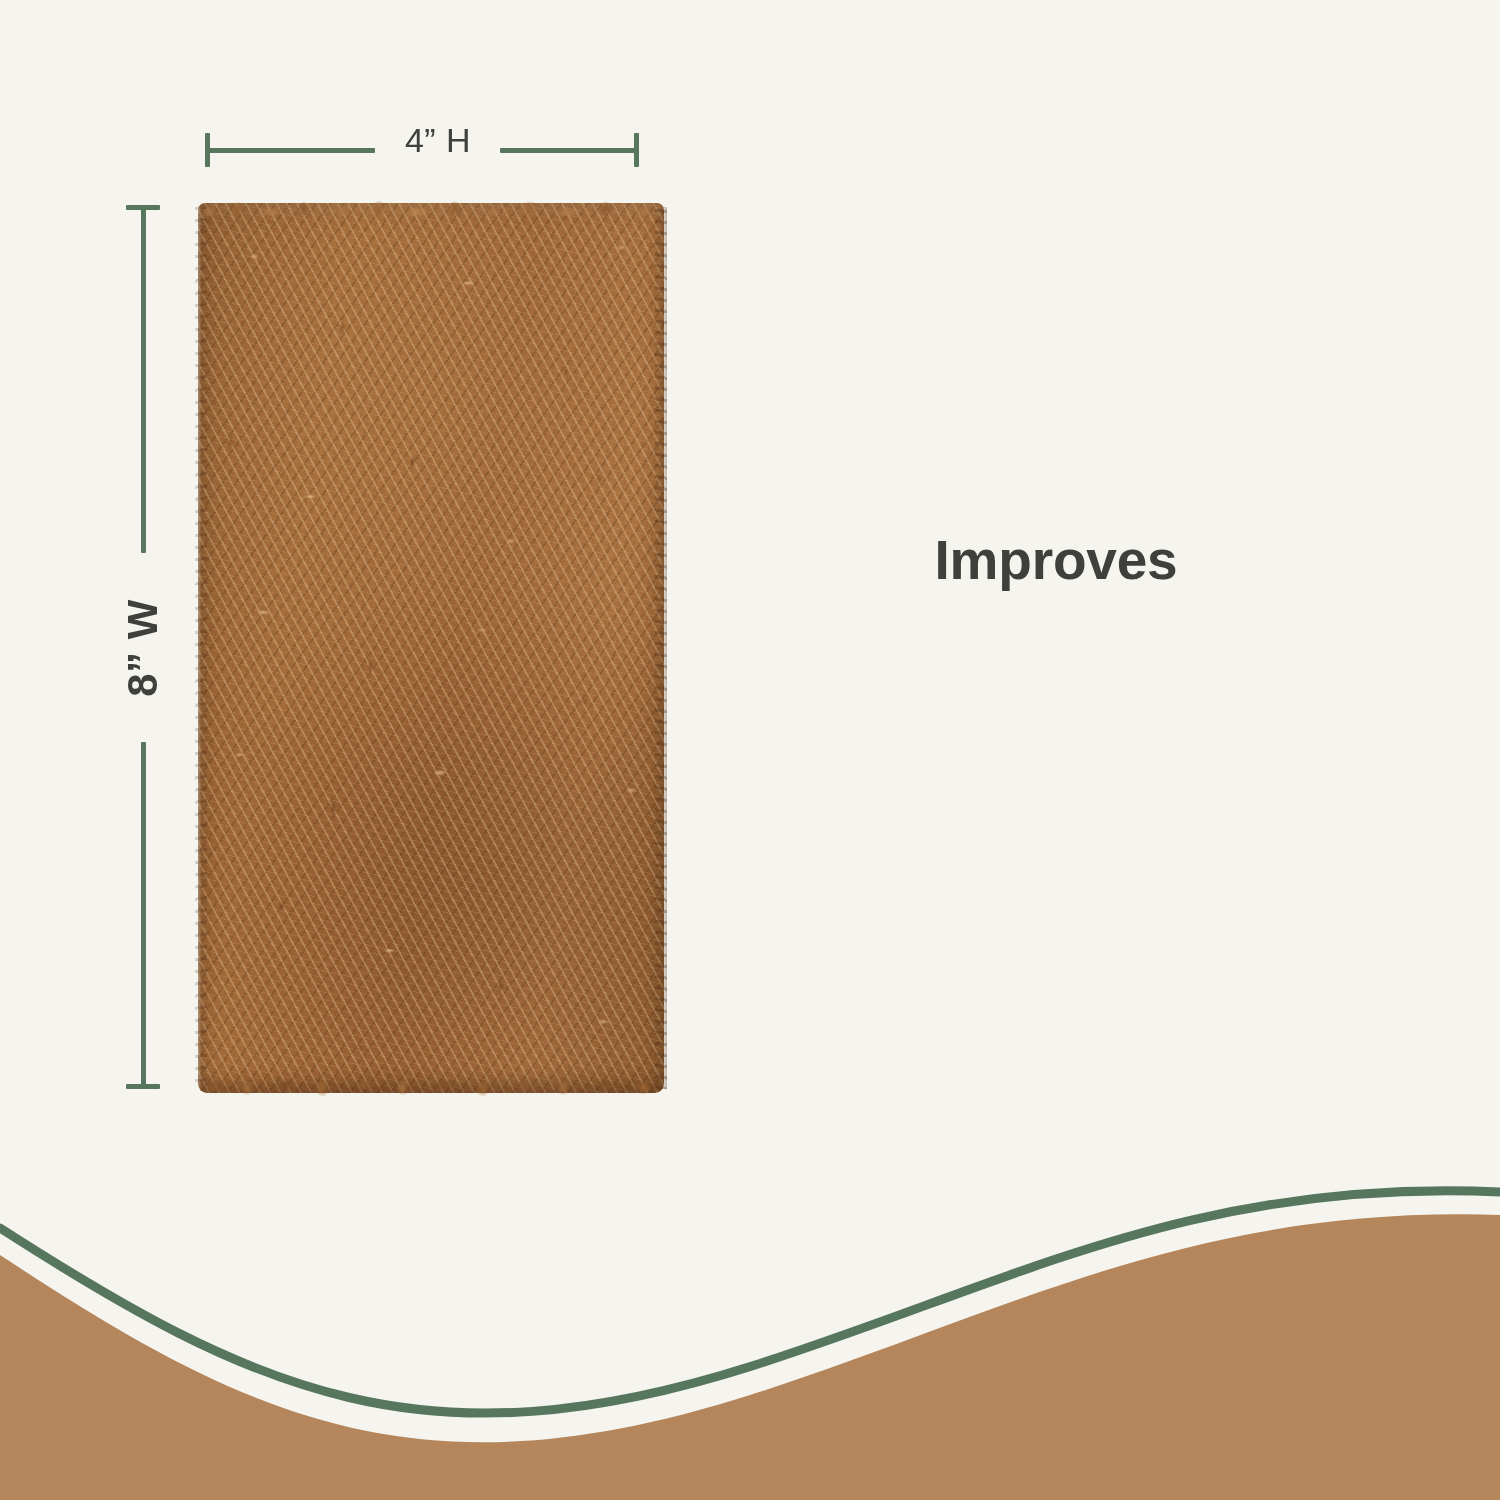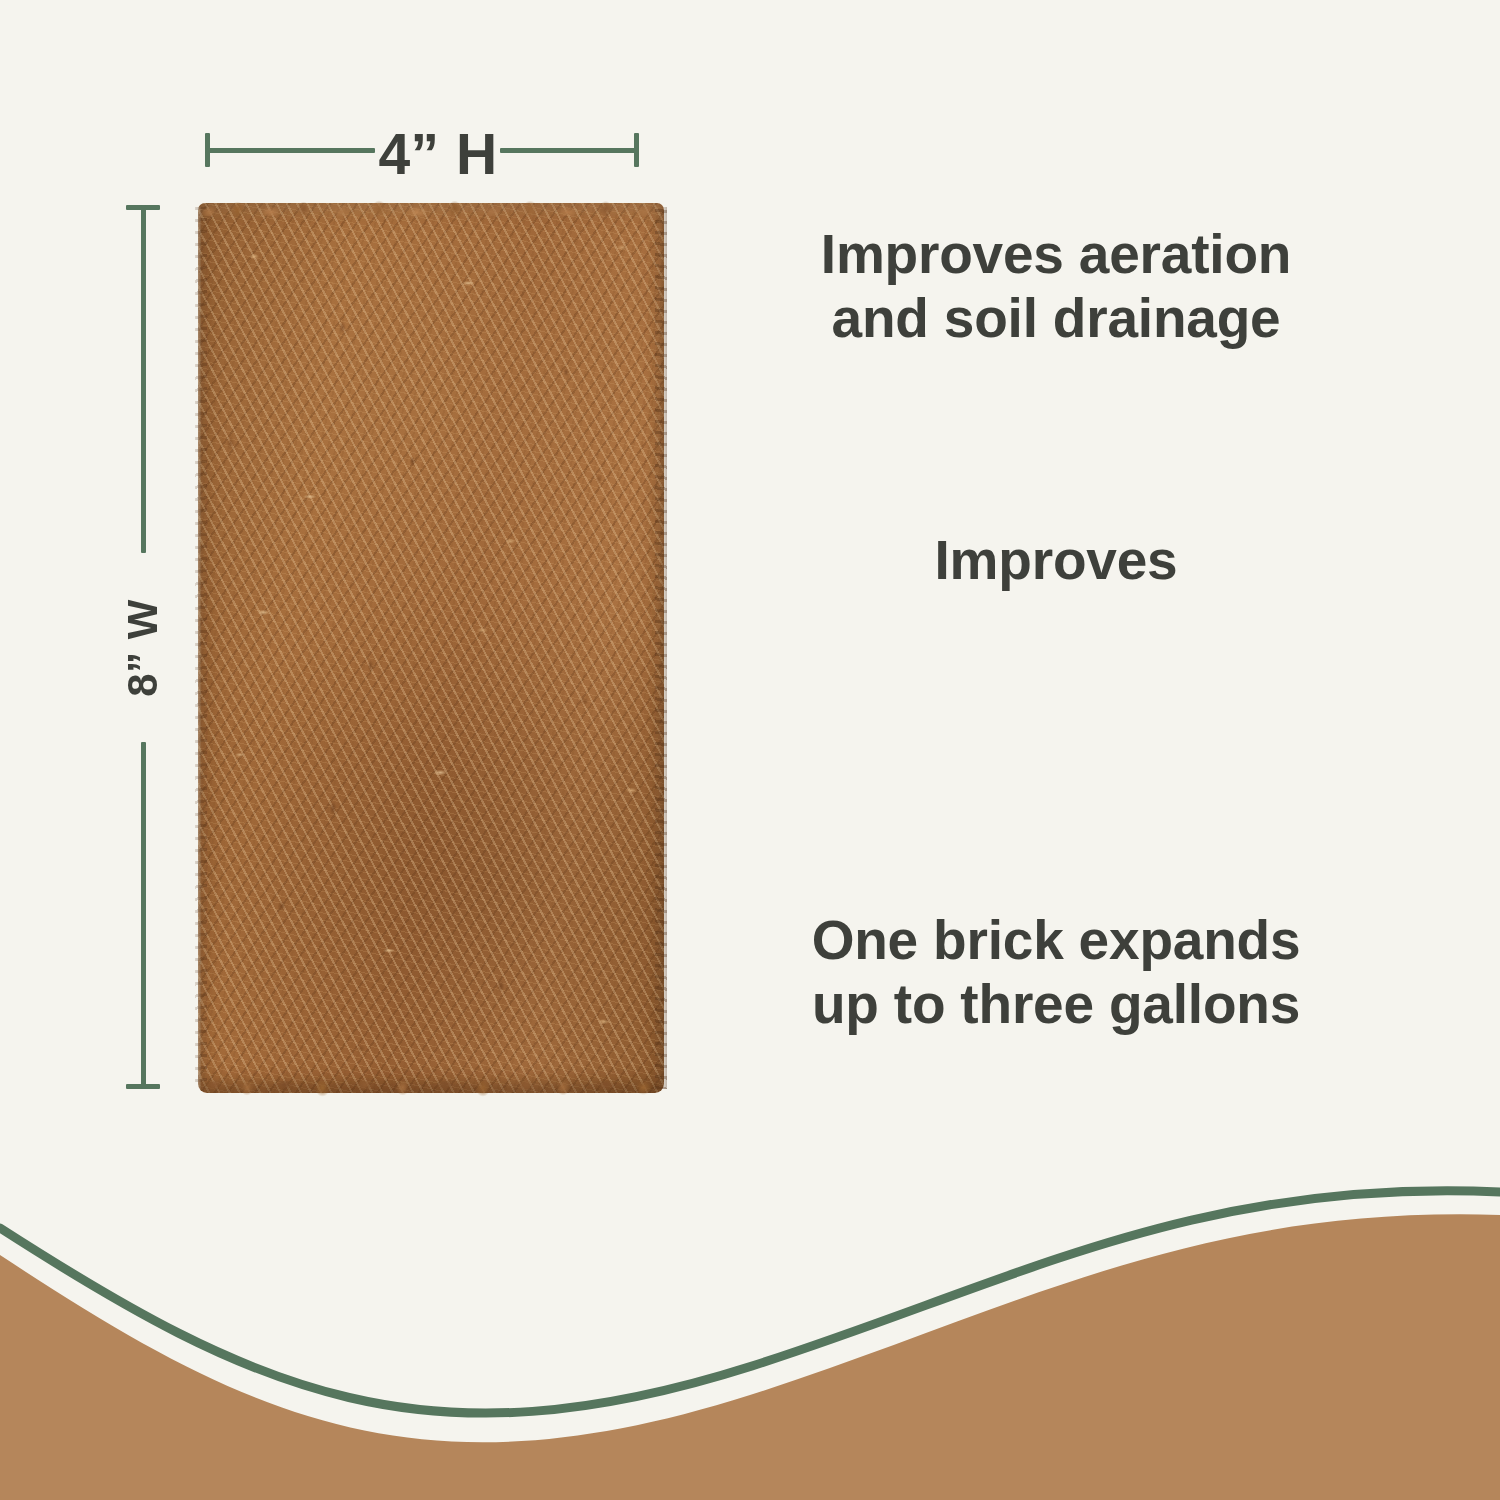--- a/index.html
+++ b/index.html
@@ -155,22 +155,22 @@
     width: 34px;
     background: #56765e;
     border-radius: 1px;
   }
   #dim-label-width {
     position: absolute;
     left: 373px;
     top: 121px;
     width: 130px;
     text-align: center;
-    font-size: 57px;
-    font-weight: bold;
+    font-size: 34px;
+    font-weight: normal;
     color: #3e403b;
     letter-spacing: .5px;
   }
   #dim-label-height {
     position: absolute;
     left: 143px;
     top: 648px;
     transform: translate(-50%, -50%) rotate(-90deg);
     font-size: 42px;
     font-weight: bold;
@@ -229,32 +229,24 @@
   </div>
 
   <div>
     <div class="dim-cap-h" style="left:126px; top:205px;"></div>
     <div class="dim-line-v" style="left:141px; top:205px; height:348px;"></div>
     <div class="dim-line-v" style="left:141px; top:742px; height:347px;"></div>
     <div class="dim-cap-h" style="left:126px; top:1084px;"></div>
     <div id="dim-label-height">8” W</div>
   </div>
 
-  <div class="benefit" id="benefit-0">
-    <span class="line">Improves aeration</span>
-    <span class="line">and soil drainage</span>
-  </div>
 
   <div class="benefit" id="benefit-1">
     <span class="line">Improves</span>
   </div>
 
-  <div class="benefit" id="benefit-2">
-    <span class="line">One brick expands</span>
-    <span class="line">up to three gallons</span>
-  </div>
 
   <svg id="bottom-wave" viewBox="0 0 1500 330" preserveAspectRatio="none">
     <path id="wave-soil" d="M0,85 C250,250 420,330 750,225 C1010,142 1190,35 1500,45 L1500,330 L0,330 Z" fill="#b5865b"></path>
     <path id="wave-line" d="M0,58 C255,222 425,300 752,196 C1012,113 1192,8 1500,22" fill="none" stroke="#56765e" stroke-width="9" stroke-linecap="round"></path>
   </svg>
 
 </div>
 
 </body></html>

